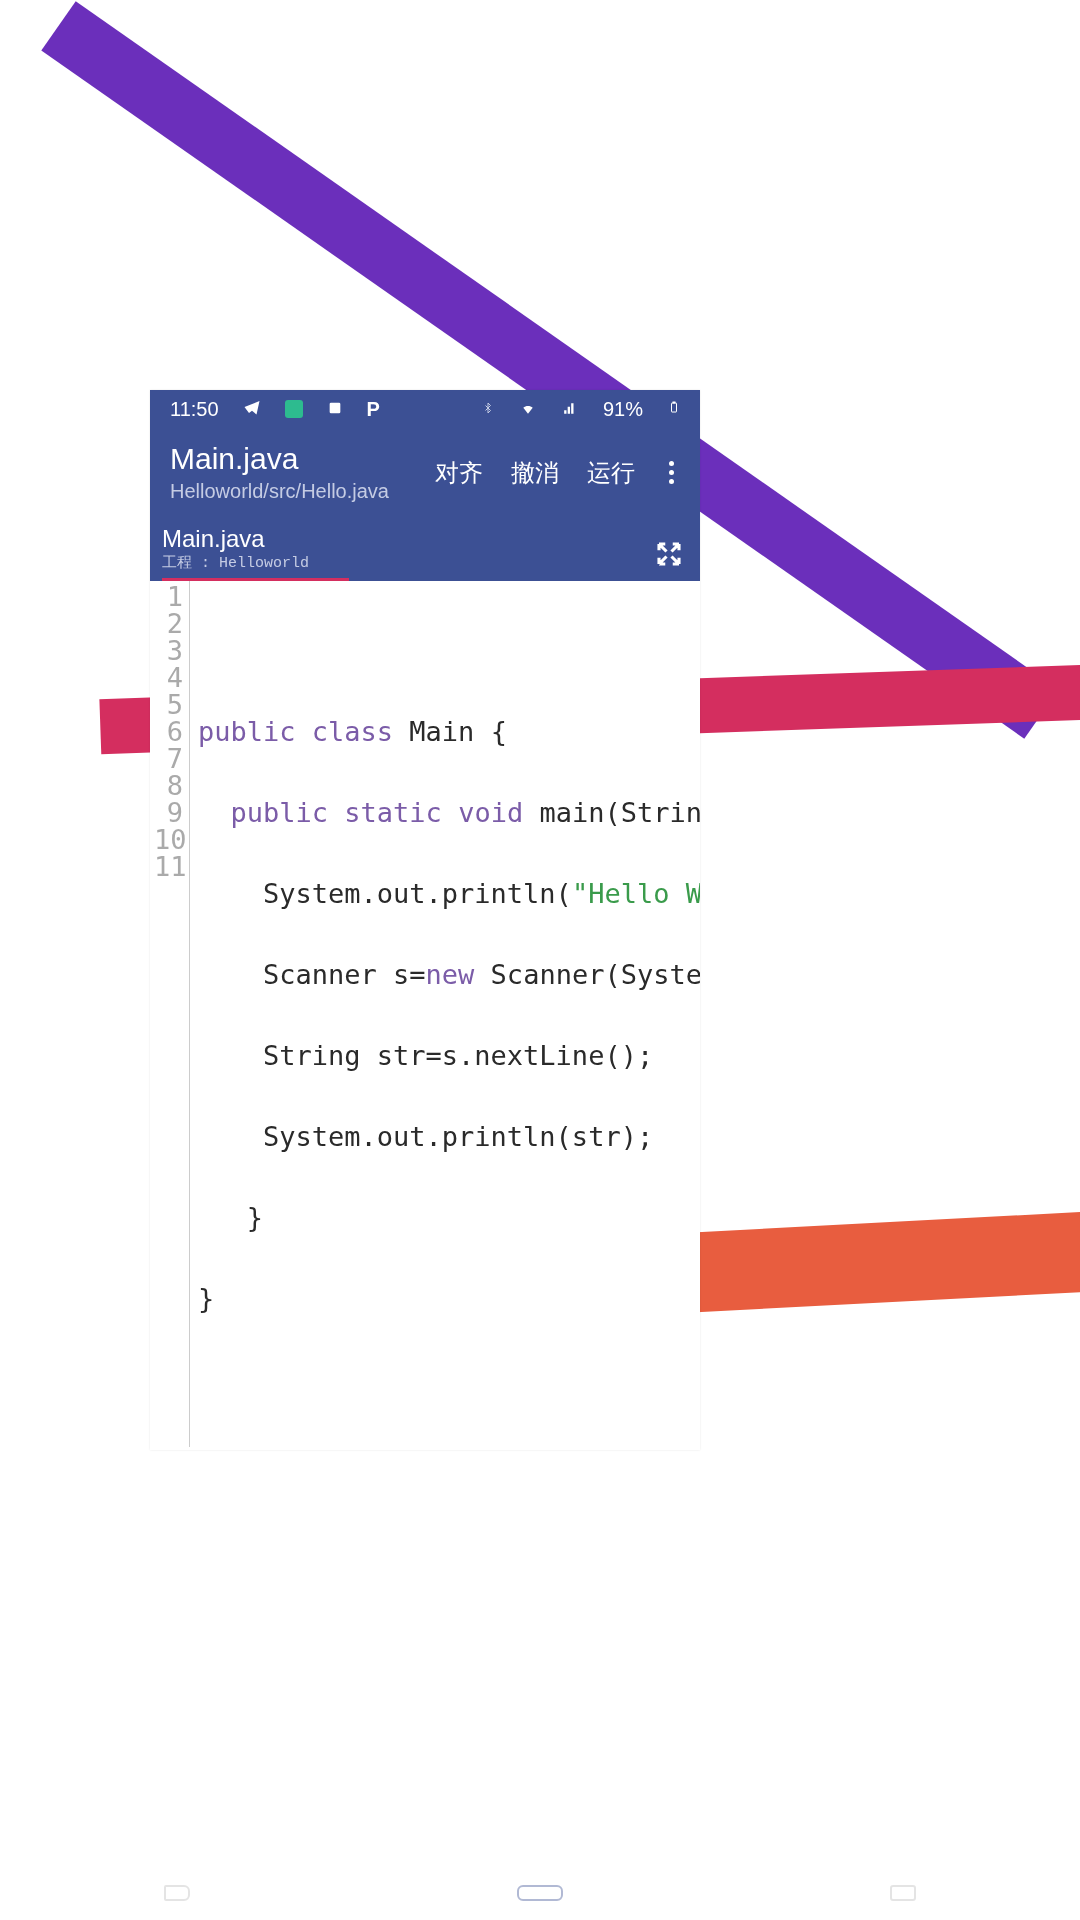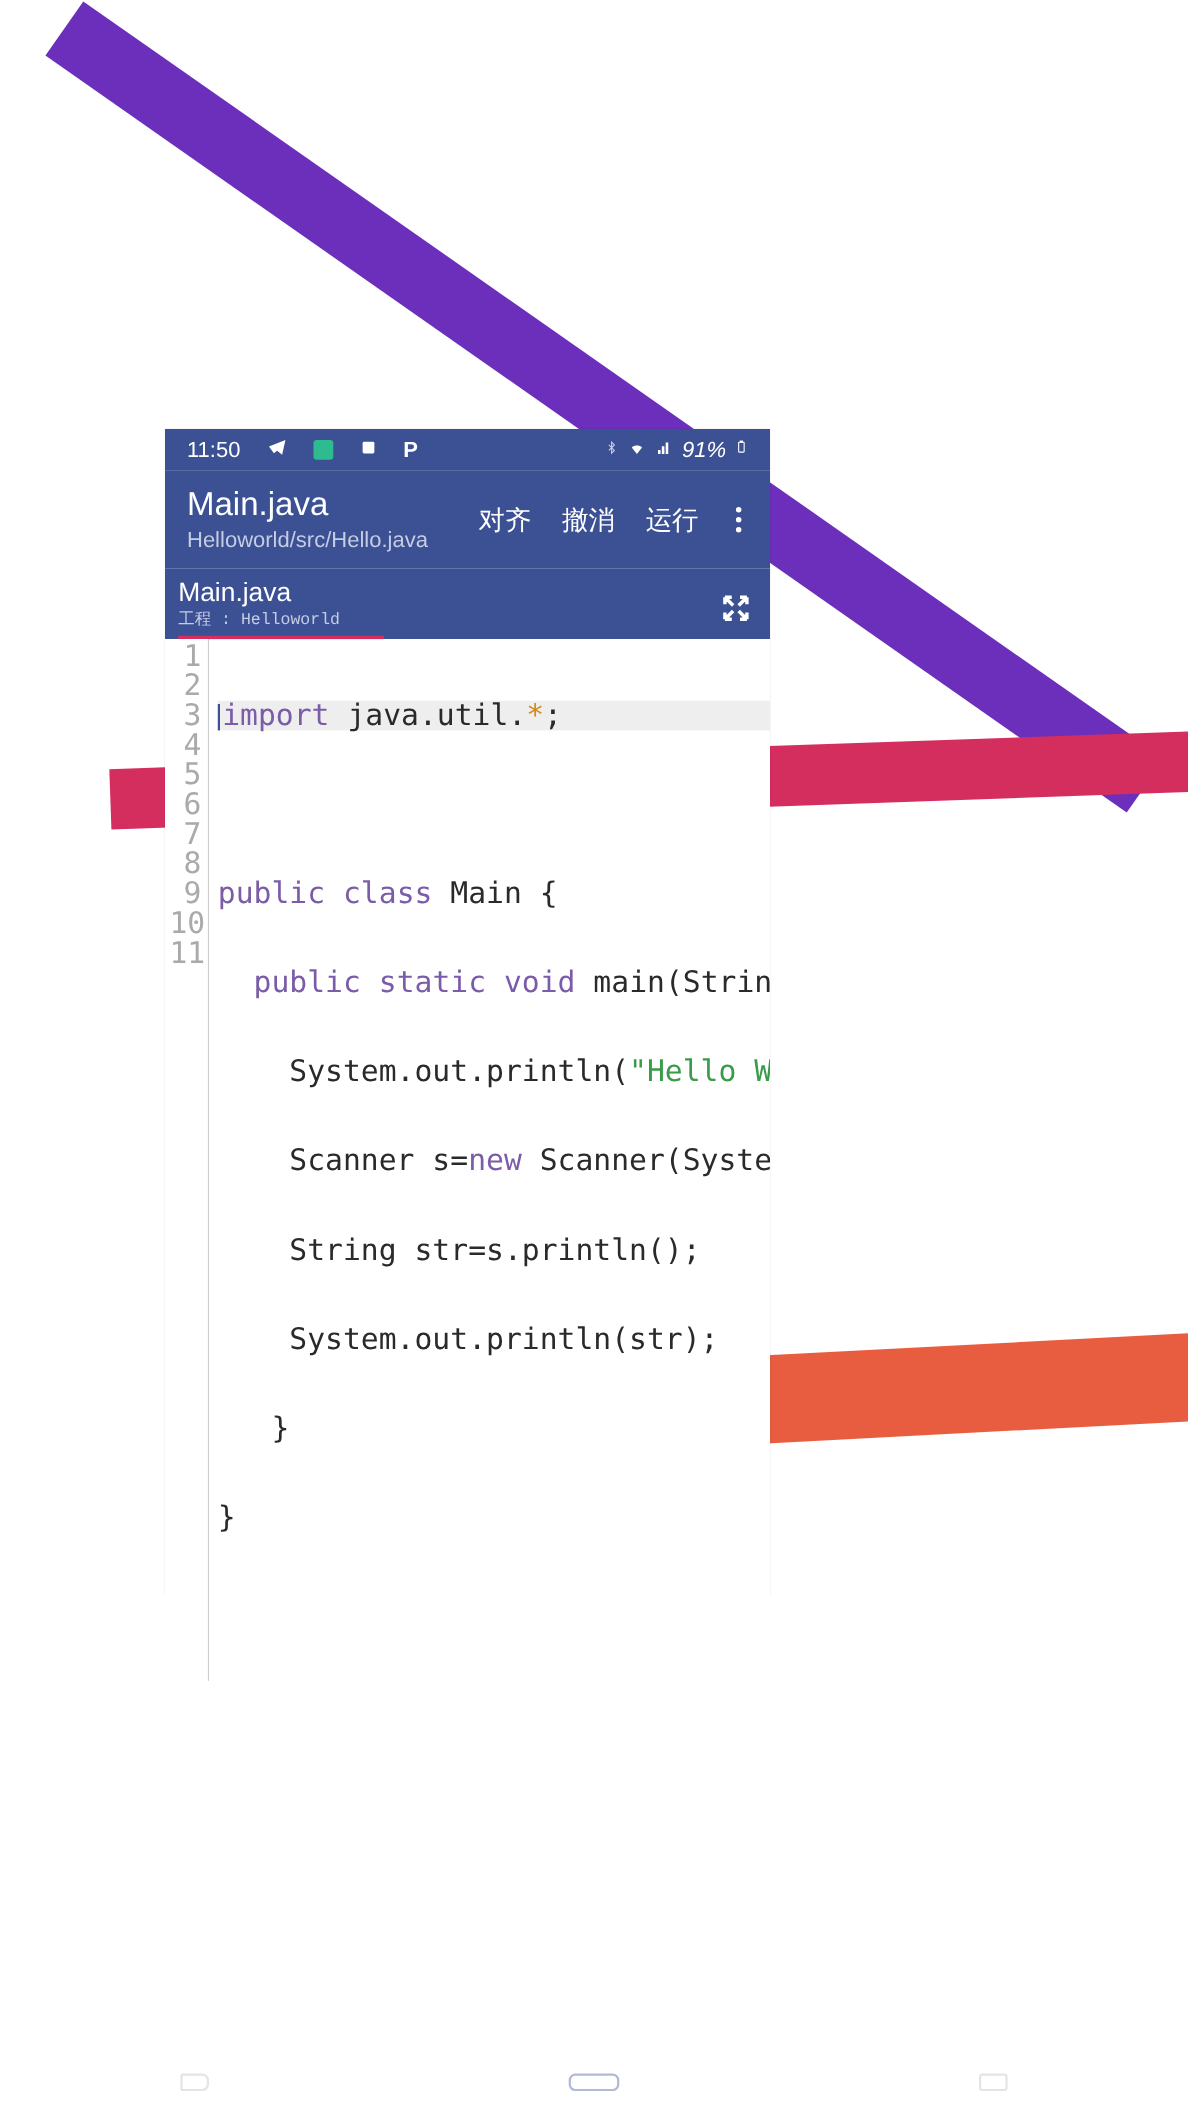--- a/index.html
+++ b/index.html
@@ -71,21 +71,21 @@
       height: 38px;
       background: #3c5094;
       color: #fff;
       display: flex;
       justify-content: space-between;
       align-items: center;
       padding: 0 20px;
       font-size: 20px;
     }
     .statusbar-left { display: flex; gap: 24px; align-items: center; }
-    .statusbar-right { display: flex; gap: 8px; align-items: center; font-style: italic; }
+    .statusbar-right { display: flex; gap: 25px; align-items: center; }
     .appbar {
       background: #3c5094;
       color: #fff;
       padding: 14px 20px;
       display: flex;
       align-items: center;
     }
     .appbar-titles { flex: 1; }
     .appbar-title { font-size: 30px; font-weight: 400; }
     .appbar-path { font-size: 20px; color: #c5cce4; margin-top: 4px; }
@@ -252,27 +252,26 @@
       <div>4</div>
       <div>5</div>
       <div>6</div>
       <div>7</div>
       <div>8</div>
       <div>9</div>
       <div>10</div>
       <div>11</div>
     </div>
     <div class="code">
-      <div class="hl-line"><span class="cursor"></span><span class="kw">import</span><span class="plain"> java.util.</span><span class="op">*</span><span class="plain">;</span></div>
       <div>&nbsp;</div>
       <div><span class="kw">public</span> <span class="kw">class</span><span class="plain"> Main {</span></div>
       <div>  <span class="kw">public</span> <span class="kw">static</span> <span class="kw">void</span><span class="plain"> main(String[]</span></div>
       <div><span class="plain">    System.out.println(</span><span class="str">"Hello World</span></div>
       <div><span class="plain">    Scanner s=</span><span class="kw">new</span><span class="plain"> Scanner(System.in</span></div>
-      <div class="plain">    String str=s.println();</div>
+      <div class="plain">    String str=s.nextLine();</div>
       <div class="plain">    System.out.println(str);</div>
       <div class="plain">   }</div>
       <div class="plain">}</div>
       <div>&nbsp;</div>
     </div>
   </div>
 </div>
 
 <div class="navbar">
   <div class="navbar-btn navbar-back"></div>

